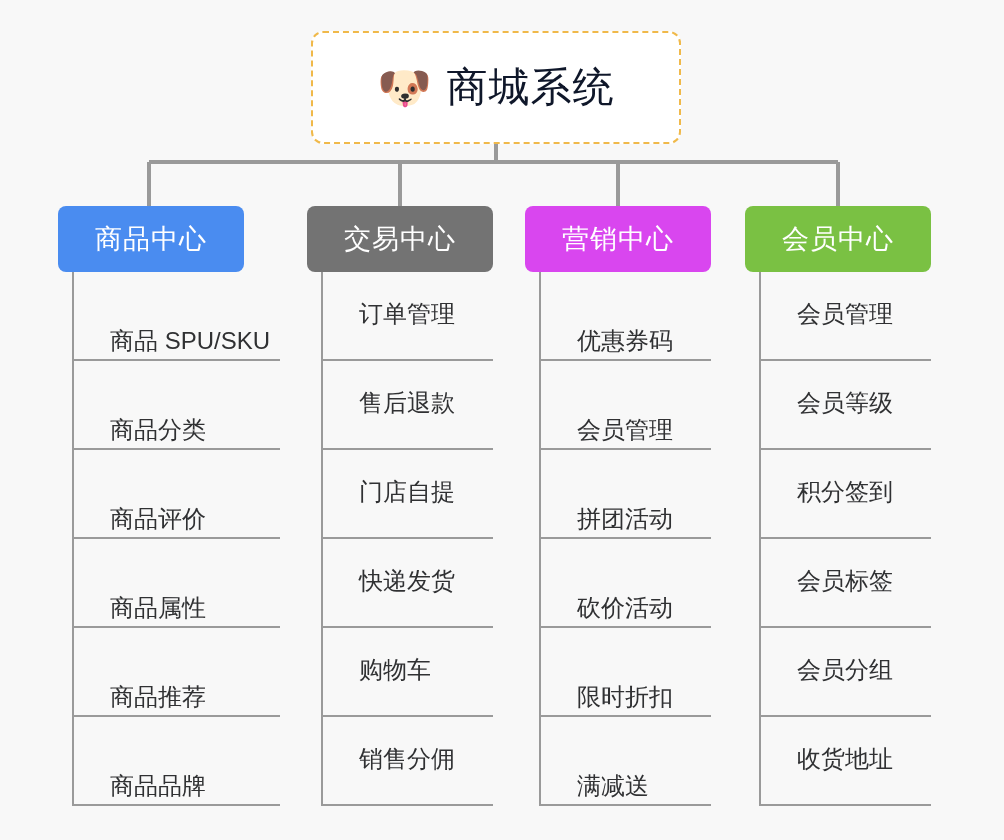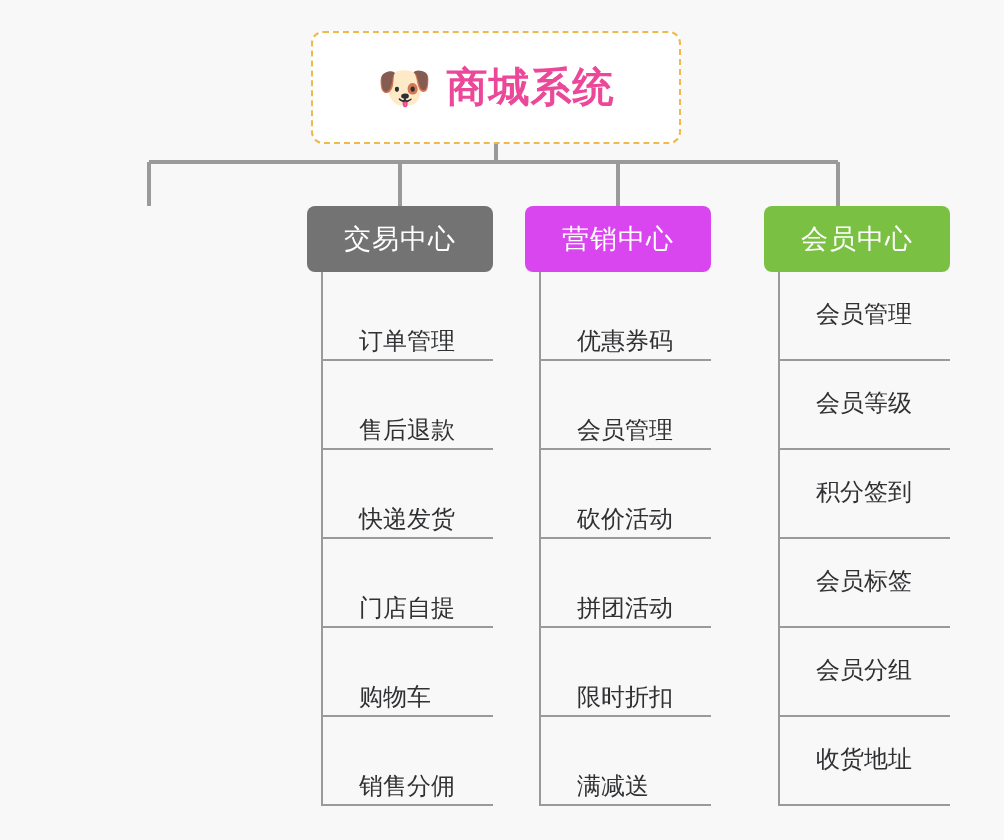--- a/index.html
+++ b/index.html
@@ -108,29 +108,29 @@
     font-size: 24px;
     color: #303133;
     white-space: nowrap;
     line-height: 1.15;
   }
 
   
   .col-1 { left: 58px;  width: 186px; }
   .col-2 { left: 307px; width: 186px; }
   .col-3 { left: 525px; width: 186px; }
-  .col-4 { left: 764px; width: 186px; }
+  .col-4 { left: 745px; width: 186px; }
 
   .col-1 .items { margin-left: 14px; }
   .col-2 .items { margin-left: 14px; }
   .col-3 .items { margin-left: 14px; }
   .col-4 .items { margin-left: 14px; }
 
   .col-1 .item { width: 208px; }
-  .col-2 .item { width: 172px; }
+  .col-2 .item { width: 172px; align-items: center; }
   .col-3 .item { width: 172px; }
   .col-4 .item { width: 172px; align-items: center; }
 </style>
 </head>
 <body style="background: rgb(248, 248, 248);">
 
 <div id="canvas">
 
   <svg id="connectors" viewBox="0 0 1004 840" width="1004" height="840">
 
@@ -139,62 +139,85 @@
     <line x1="149" y1="162" x2="838" y2="162" stroke="#9a9a9a" stroke-width="4"></line>
 
     <line x1="149" y1="162" x2="149" y2="206" stroke="#9a9a9a" stroke-width="4"></line>
     <line x1="400" y1="162" x2="400" y2="206" stroke="#9a9a9a" stroke-width="4"></line>
     <line x1="618" y1="162" x2="618" y2="206" stroke="#9a9a9a" stroke-width="4"></line>
     <line x1="838" y1="162" x2="838" y2="206" stroke="#9a9a9a" stroke-width="4"></line>
   </svg>
 
   <div id="root-node" style="border-color: rgb(240, 185, 74); background: rgb(255, 255, 255);">
     <span class="root-emoji">🐶</span>
-    <span class="root-title" style="color: #ec4899; font-weight: bold;">商城系统</span>
-  </div>
-
+    <span class="root-title" style="color: #0f172a;">商城系统</span>
+  </div>
+
+  <div class="column col-1">
+    <div class="col-header" style="background: rgb(74, 140, 240);">商品中心</div>
+    <div class="items">
+      <div class="item">
+          <span class="item-label">商品 SPU/SKU</span>
+        </div>
+      <div class="item">
+          <span class="item-label">商品分类</span>
+        </div>
+      <div class="item">
+          <span class="item-label">商品评价</span>
+        </div>
+      <div class="item">
+          <span class="item-label">商品属性</span>
+        </div>
+      <div class="item">
+          <span class="item-label">商品推荐</span>
+        </div>
+      <div class="item">
+          <span class="item-label">商品品牌</span>
+        </div>
+    </div>
+  </div>
 
   <div class="column col-2">
     <div class="col-header" style="background: #737373;">交易中心</div>
     <div class="items">
       <div class="item">
           <span class="item-label">订单管理</span>
         </div>
       <div class="item">
           <span class="item-label">售后退款</span>
         </div>
       <div class="item">
+          <span class="item-label">门店自提</span>
+        </div>
+      <div class="item">
           <span class="item-label">快递发货</span>
-        </div>
-      <div class="item">
-          <span class="item-label">门店自提</span>
         </div>
       <div class="item">
           <span class="item-label">购物车</span>
         </div>
       <div class="item">
           <span class="item-label">销售分佣</span>
         </div>
     </div>
   </div>
 
   <div class="column col-3">
     <div class="col-header" style="background: #d946ef;">营销中心</div>
     <div class="items">
       <div class="item">
           <span class="item-label">优惠券码</span>
         </div>
       <div class="item">
           <span class="item-label">会员管理</span>
         </div>
       <div class="item">
+          <span class="item-label">拼团活动</span>
+        </div>
+      <div class="item">
           <span class="item-label">砍价活动</span>
-        </div>
-      <div class="item">
-          <span class="item-label">拼团活动</span>
         </div>
       <div class="item">
           <span class="item-label">限时折扣</span>
         </div>
       <div class="item">
           <span class="item-label">满减送</span>
         </div>
     </div>
   </div>
 

